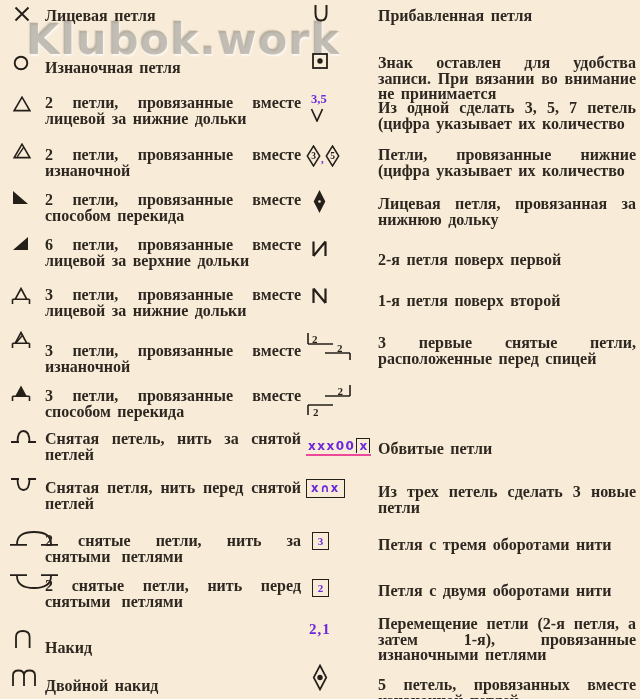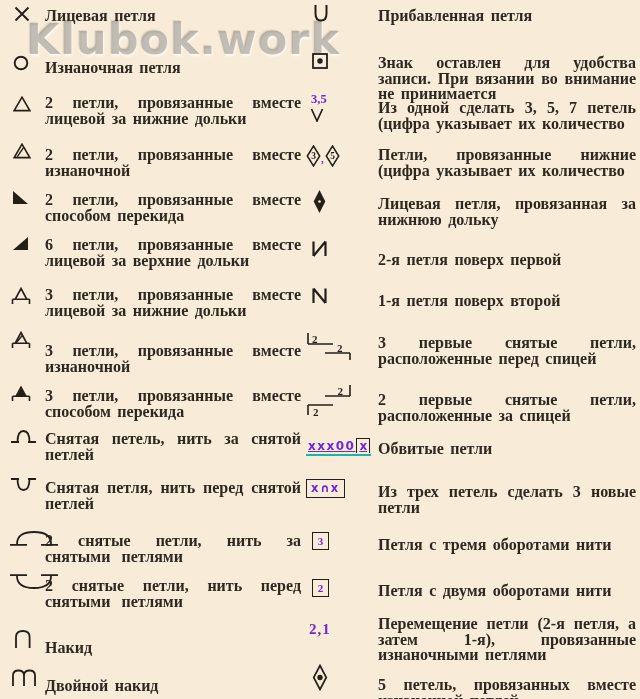--- a/index.html
+++ b/index.html
@@ -16,23 +16,23 @@
   .wide{word-spacing:7px;}
   .watermark{position:absolute;left:26px;top:14px;font-family:"DejaVu Sans",sans-serif;
              font-weight:bold;font-size:43px;letter-spacing:1px;color:rgba(138,133,124,0.48);
              text-shadow:1px 2px 2px rgba(255,255,255,0.65), -1px -1px 1px rgba(110,105,95,0.18);
              pointer-events:none;}
   .symdigit{font-family:"Liberation Serif",serif;font-size:11px;font-weight:bold;fill:#241f19;}
   .dmdigit{font-family:"Liberation Serif",serif;font-size:9.5px;font-weight:bold;fill:#241f19;}
   .dpair{display:flex;align-items:center;}
   .dcomma{font:bold 11px "Liberation Serif",serif;margin:6px 1px 0 0;}
   .n357{font:bold 12.5px "Liberation Serif",serif;display:block;margin:0 0 1px 1px;}
-  .wrapped{display:inline-flex;align-items:flex-end;border-bottom:2px solid #14b8a6;
+  .wrapped{display:inline-flex;align-items:flex-end;border-bottom:2px solid #ec4899;
            font-family:"DejaVu Sans",sans-serif;font-weight:bold;font-size:12px;
-           letter-spacing:1.5px;padding:0 1px 1px 2px;text-decoration:underline;}
+           letter-spacing:1.5px;padding:0 1px 1px 2px;}
   .wrapped .last{border:1.5px solid #241f19;border-bottom:none;padding:0 2px;margin-left:1px;letter-spacing:0;}
   .xnx{display:inline-block;border:1.8px solid #241f19;font-family:"DejaVu Sans",sans-serif;
        font-weight:bold;font-size:11.5px;letter-spacing:1.5px;padding:1px 4px 2px;}
   .bxd{width:15px;height:16px;border:1.6px solid #241f19;display:flex;align-items:center;
        justify-content:center;font:bold 11px "Liberation Serif",serif;}
   .mv{font:600 15px "Liberation Serif",serif;letter-spacing:1px;}
 </style>
 </head>
 <body>
 
@@ -215,21 +215,20 @@
   </div>
   <div class="rt" style="top:335px">3 первые снятые петли, расположенные перед спицей</div>
 
   <div class="sym" style="left:306px;top:382px">
     <svg width="46" height="36" viewBox="0 0 46 36">
       <path class="stroke" stroke-width="1.6" d="M19,14 H44 M44,14 V3 M2,23 H27 M2,23 V33"></path>
       <text class="symdigit" x="31.5" y="12.5">2</text>
       <text class="symdigit" x="7" y="33.5">2</text>
     </svg>
   </div>
-  <div class="rt" style="top:392px">2 первые снятые петли, расположенные за спицей</div>
 
   <div class="sym" style="left:306px;top:436px">
     <span class="wrapped">
         <span>xxx00</span>
         <span class="last">x</span>
       </span>
   </div>
   <div class="rt" style="top:441px">Обвитые петли</div>
 
   <div class="sym" style="left:306px;top:478px">

